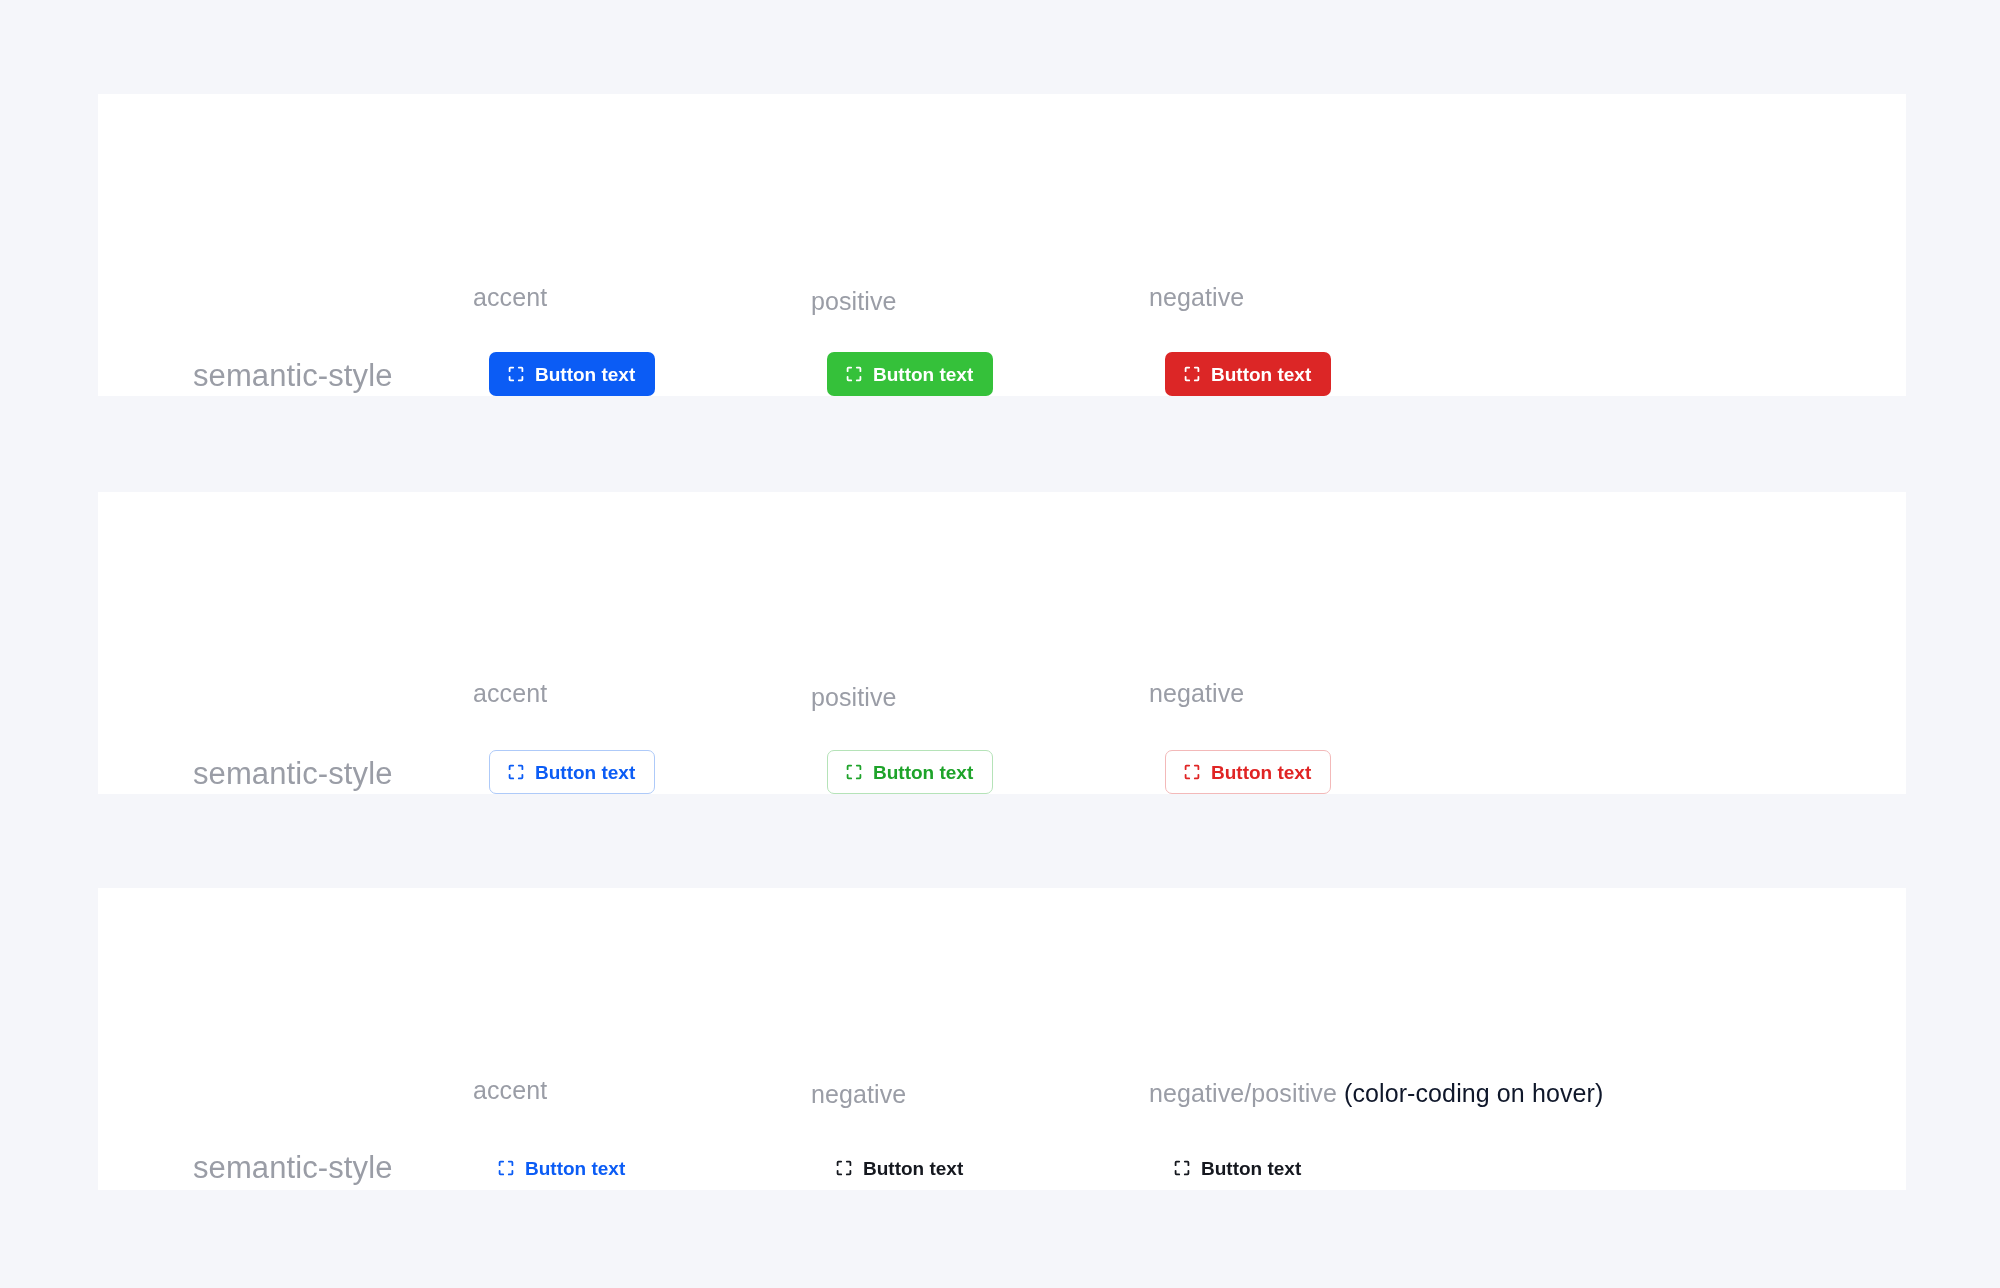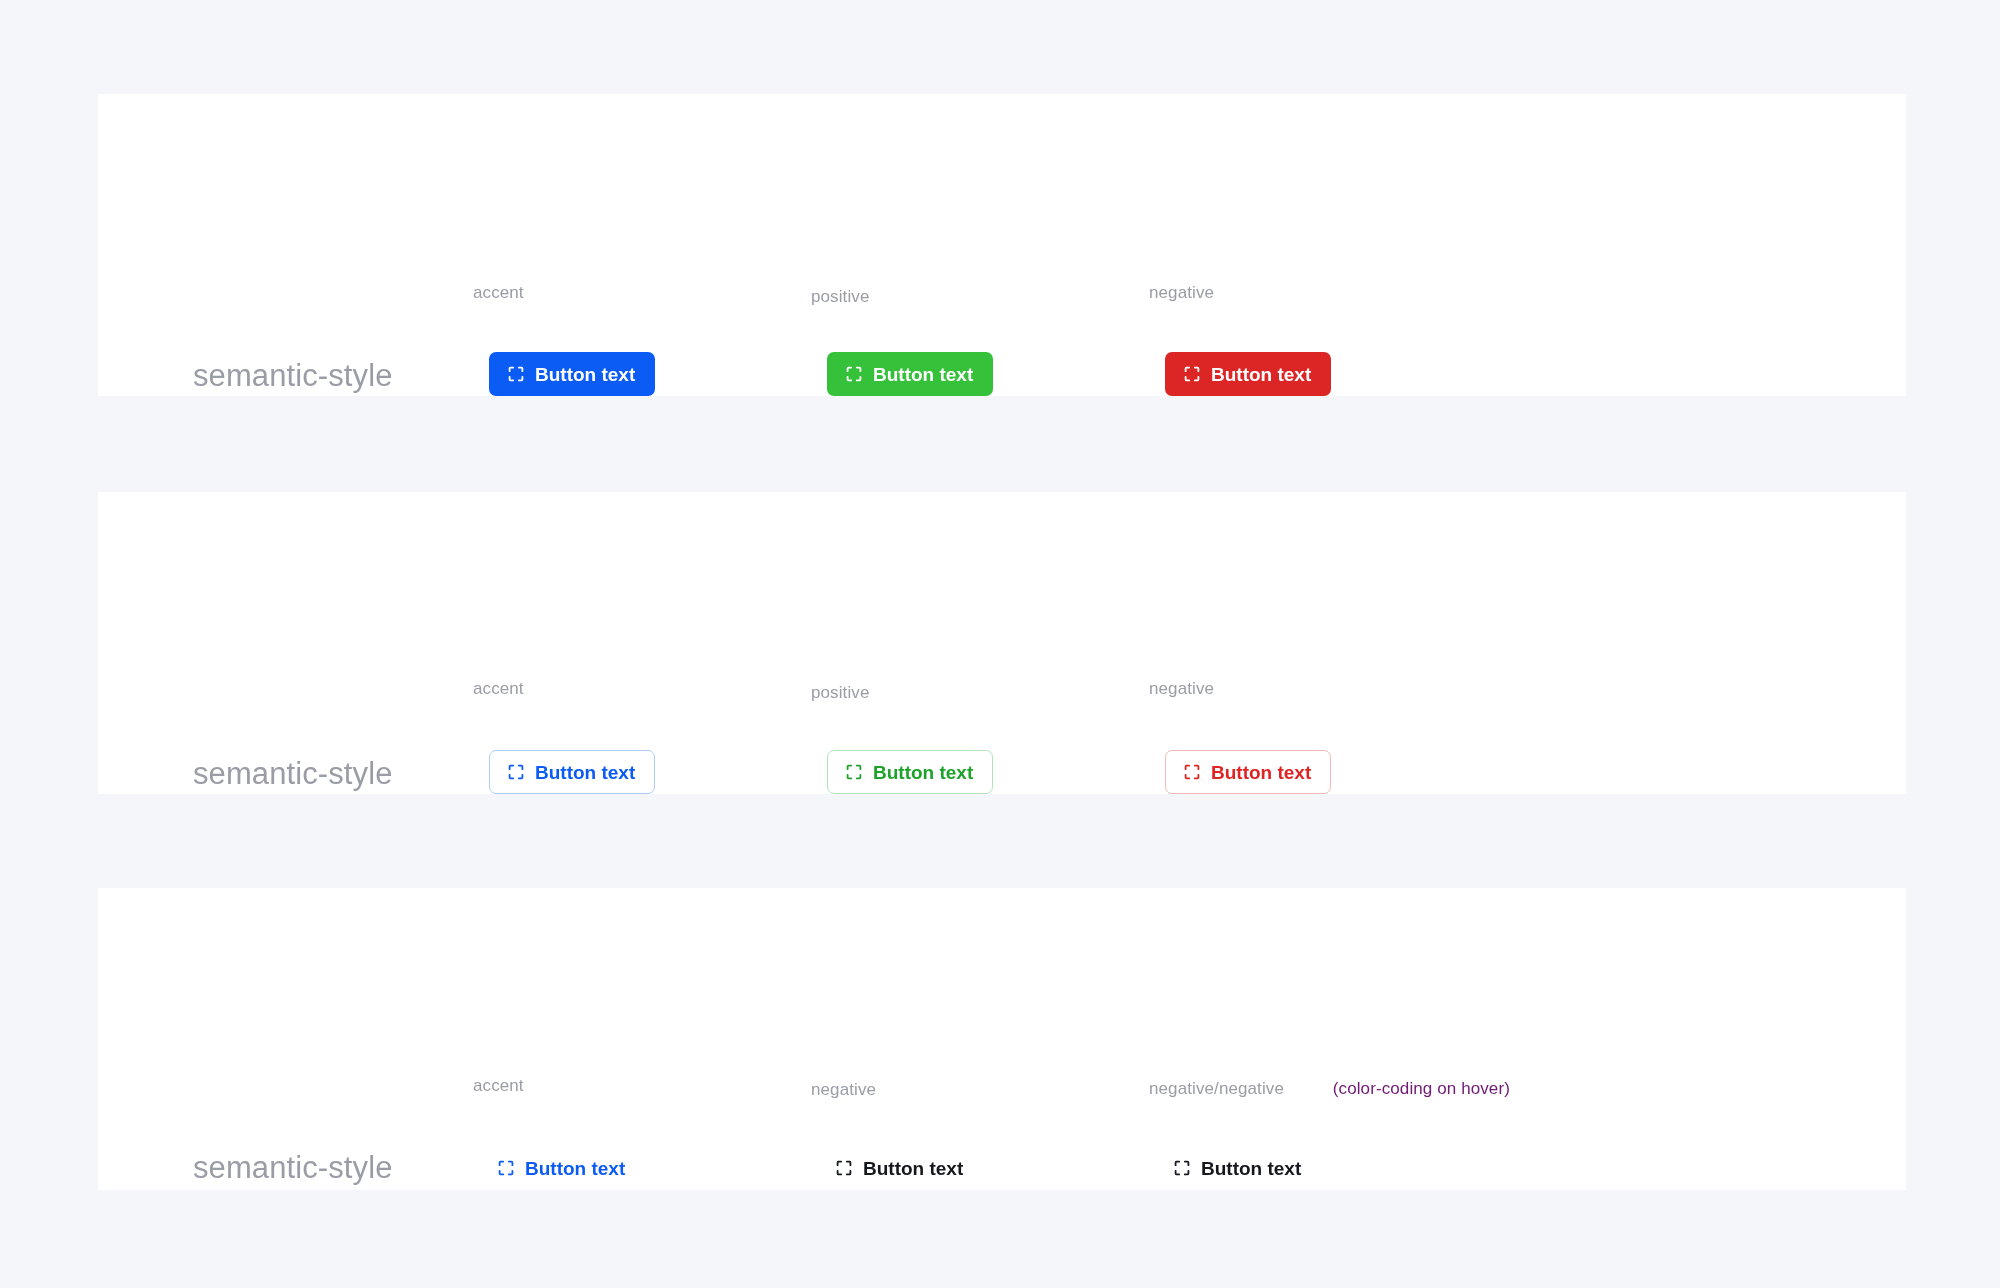--- a/index.html
+++ b/index.html
@@ -35,26 +35,26 @@
   .panel-3 .row-label { top:262px; }
 
   
   .col { position:absolute; }
   .col-0 { left:375px; }
   .col-1 { left:713px; }
   .col-2 { left:1051px; }
 
   .col-label {
     position:absolute;
-    font-size:17px;
+    font-size:25px;
     color:#9a9da6;
     letter-spacing:0.1px;
     white-space:nowrap;
   }
-  .col-label .hint { color:#701a75;margin-left:44px; }
+  .col-label .hint { color:#0f172a; }
 
   
   .panel-1 .col-0 .col-label { top:189px; }
   .panel-1 .col-1 .col-label { top:193px; }
   .panel-1 .col-2 .col-label { top:189px; }
   .panel-2 .col-0 .col-label { top:187px; }
   .panel-2 .col-1 .col-label { top:191px; }
   .panel-2 .col-2 .col-label { top:187px; }
   .panel-3 .col-0 .col-label { top:188px; }
   .panel-3 .col-1 .col-label { top:192px; }
@@ -244,21 +244,21 @@
               <path d="M3.6 12.8v2.8a.8.8 0 0 0 .8.8h2.8"></path>
               <path d="M16.4 12.8v2.8a.8.8 0 0 1-.8.8h-2.8"></path>
             </svg>
           </span>
           <span>Button text</span>
         </button>
       </div>
     </div>
 
     <div class="col col-2">
-      <div class="col-label"><span>negative/negative</span><span class="hint"> (color-coding on hover)</span></div>
+      <div class="col-label"><span>negative/positive</span><span class="hint"> (color-coding on hover)</span></div>
       <div class="btn-slot">
         <button class="btn ghost neutral">
           <span class="ico">
             <svg viewBox="0 0 20 20" fill="none" stroke="currentColor" stroke-width="1.8" stroke-linecap="round" stroke-linejoin="round">
               <path d="M7.2 3.6H4.4a.8.8 0 0 0-.8.8v2.8"></path>
               <path d="M12.8 3.6h2.8a.8.8 0 0 1 .8.8v2.8"></path>
               <path d="M3.6 12.8v2.8a.8.8 0 0 0 .8.8h2.8"></path>
               <path d="M16.4 12.8v2.8a.8.8 0 0 1-.8.8h-2.8"></path>
             </svg>
           </span>

